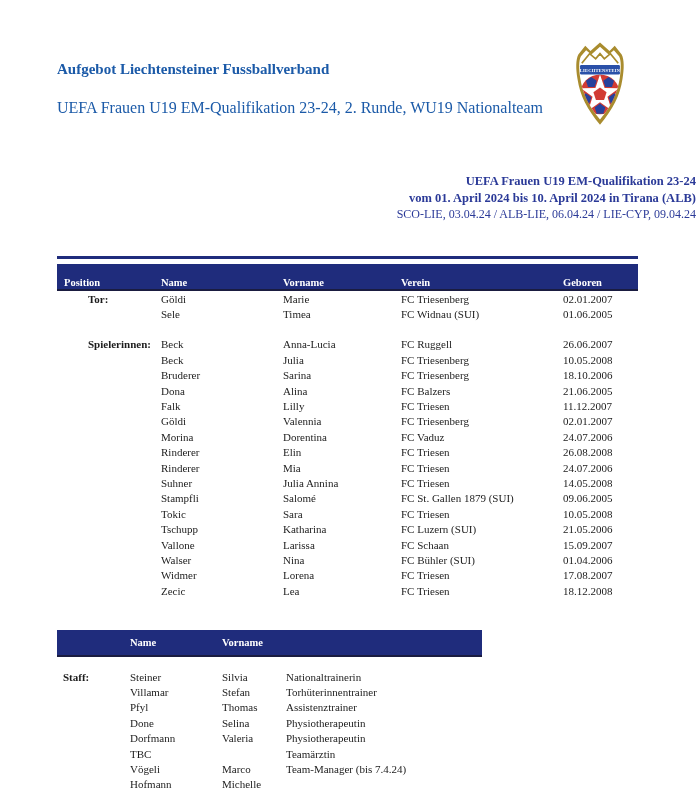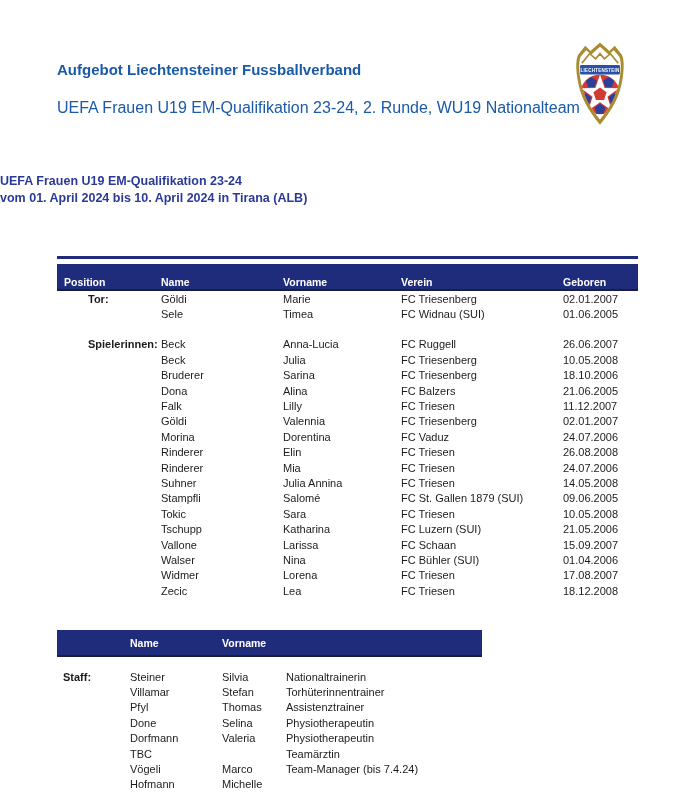--- a/index.html
+++ b/index.html
@@ -1,26 +1,26 @@
 <!DOCTYPE html>
 <html><head>
 <meta charset="utf-8">
 <style>
   * { margin:0; padding:0; box-sizing:border-box; }
   html,body { width:696px; height:800px; background:#ffffff; overflow:hidden;
     font-family:"Liberation Sans","DejaVu Sans",sans-serif; color:#1c1c1c; }
-  .page { position:relative; width:676px; height:800px; background:#fff; }
+  .page { position:relative; width:676px; height:800px; background:#fff;font-family:Liberation Serif, serif; }
 
   
   .doc-title { position:absolute; left:57px; top:61px; font-size:15px; font-weight:bold; color:#1b5aa8; }
   .doc-subtitle { position:absolute; left:57px; top:99px; font-size:16px; color:#1b5aa8; }
   .logo { position:absolute; left:574px; top:39px; width:52px; height:90px; }
 
   
-  .title-block { position:absolute; left:0; top:173px; width:696px; text-align:left;
+  .title-block { position:absolute; left:0; top:173px; width:696px; text-align:right;
     color:#2b3a98; line-height:16.5px; }
   .title-block .b { font-weight:bold; font-size:12.5px; }
   .title-block .r { font-size:12px; }
 
   
   .players-table { position:absolute; left:57px; top:256px; width:581px; }
   .rule-top { height:3px; background:#1f2c7c; margin-bottom:5px; }
   .pt-head, .prow { display:grid; grid-template-columns:97px 122px 118px 162px 1fr; padding-left:7px; }
   .pt-head { background:#1f2c7c; height:27px; align-items:center; border-bottom:2px solid #1a1c40; }
   .pt-head span { color:#ffffff; font-weight:bold; font-size:10.5px;margin-top:11px; }
@@ -66,20 +66,21 @@
       <path d="M46.2 60.8 L40 65.3 L42.4 72.6 L50 72.6 L52.4 65.3 Z" fill="#27419c"></path>
       <path d="M40 41.8 L33.8 46.3 L36.2 53.6 L43.8 53.6 L46.2 46.3 Z" fill="#27419c"></path>
     </g>
     <rect x="7" y="28" width="46" height="11" rx="1.5" fill="#2a50a8"></rect>
     <text x="30" y="36" text-anchor="middle" font-size="5.2" font-weight="bold" letter-spacing="0.3" fill="#ffffff">LIECHTENSTEIN</text>
   </svg>
 
   <div class="title-block">
     <div class="b">UEFA Frauen U19 EM-Qualifikation 23-24</div>
     <div class="b">vom 01. April 2024 bis 10. April 2024 in Tirana (ALB)</div>
+    <div class="r">SCO-LIE, 03.04.24 / ALB-LIE, 06.04.24 / LIE-CYP, 09.04.24</div>
   </div>
 
   <div class="players-table">
     <div class="rule-top"></div>
     <div class="pt-head">
       <span>Position</span>
       <span>Name</span>
       <span>Vorname</span>
       <span>Verein</span>
       <span>Geboren</span>

